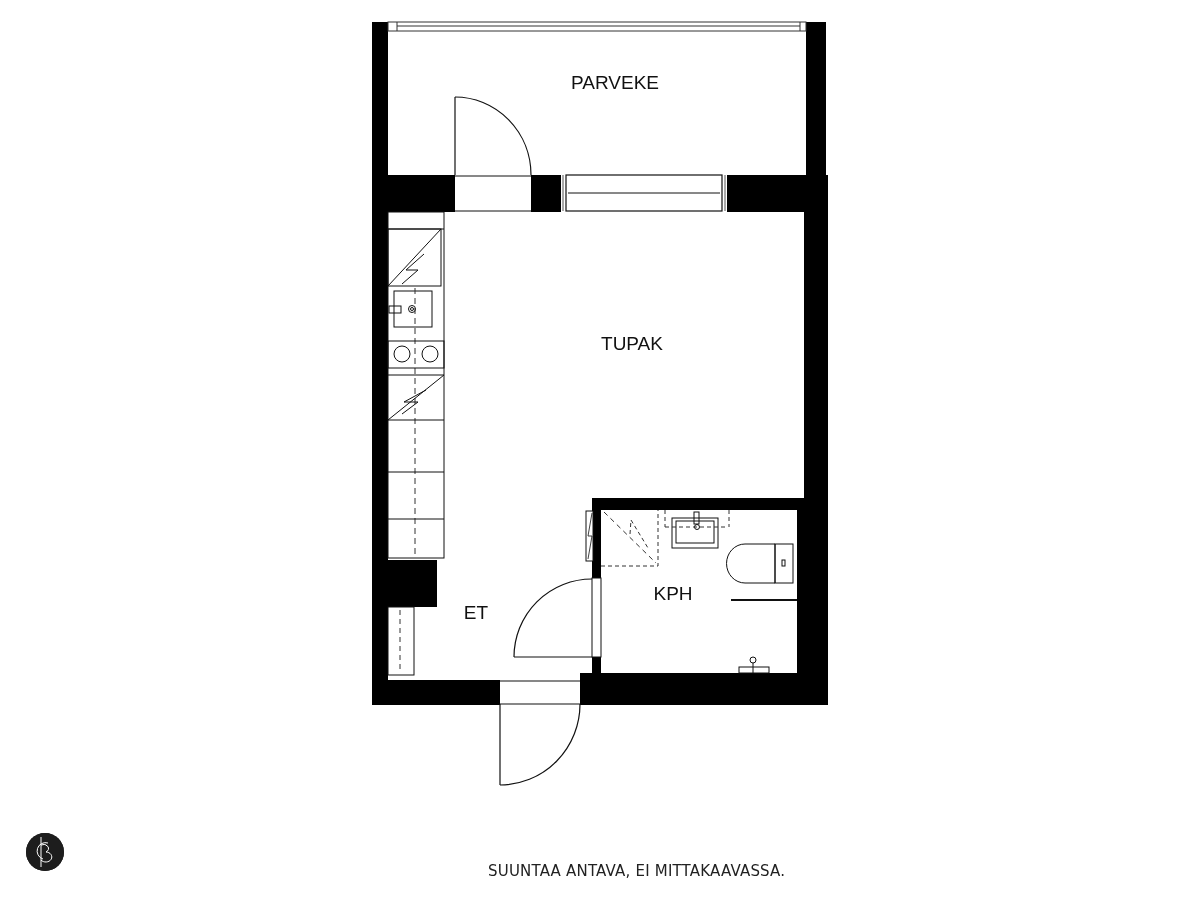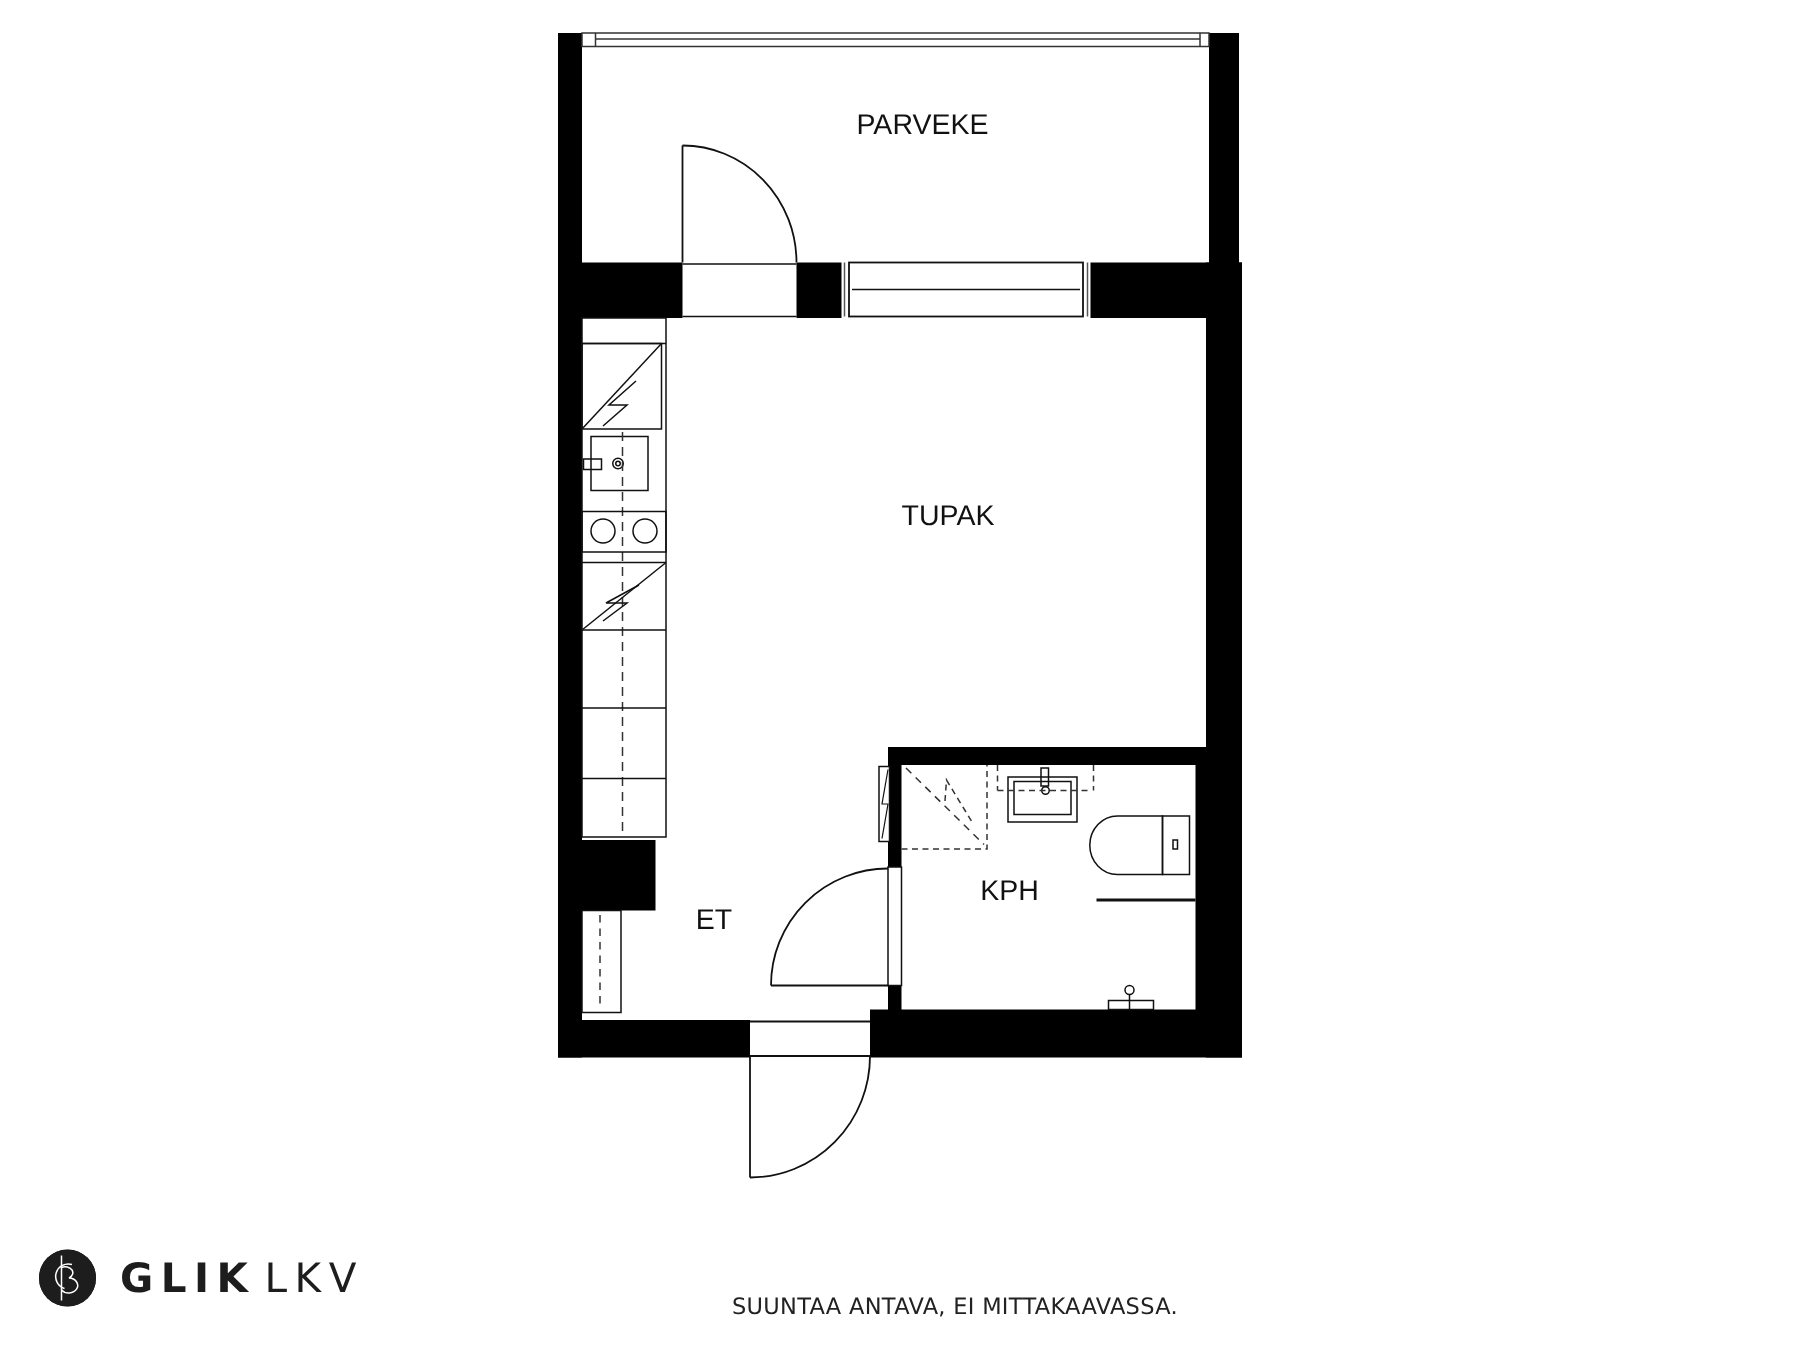--- a/index.html
+++ b/index.html
@@ -146,18 +146,15 @@
 
 <div class="logo">
   <div class="logo-mark">
     <svg width="38" height="38" viewBox="0 0 38 38">
       <circle cx="19" cy="19" r="19" fill="#1d1d1d"></circle>
       <path d="M15 4 L15 34" stroke="#fff" stroke-width="1" fill="none"></path>
       <path d="M22 10 A8 8 0 1 0 17 26" stroke="#fff" stroke-width="1" fill="none"></path>
       <path d="M15 12 A5 4 0 1 1 20 19 A6 5 0 1 1 15 27" stroke="#fff" stroke-width="1" fill="none"></path>
     </svg>
   </div>
-  <div class="logo-text">
-    <b>GLIK</b><span class="light">LKV</span>
-  </div>
 </div>
 
 <div class="disclaimer">SUUNTAA ANTAVA, EI MITTAKAAVASSA.</div>
 
 </body></html>

